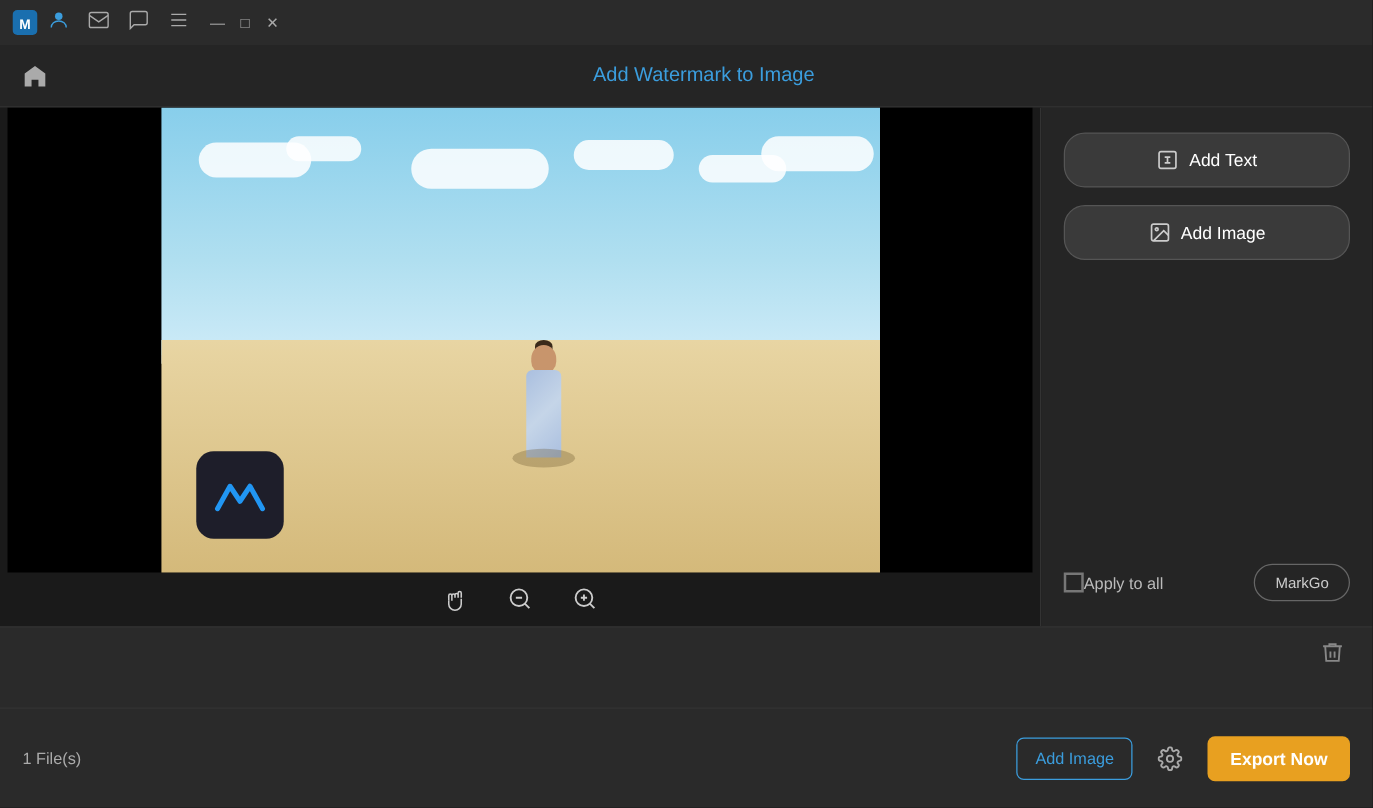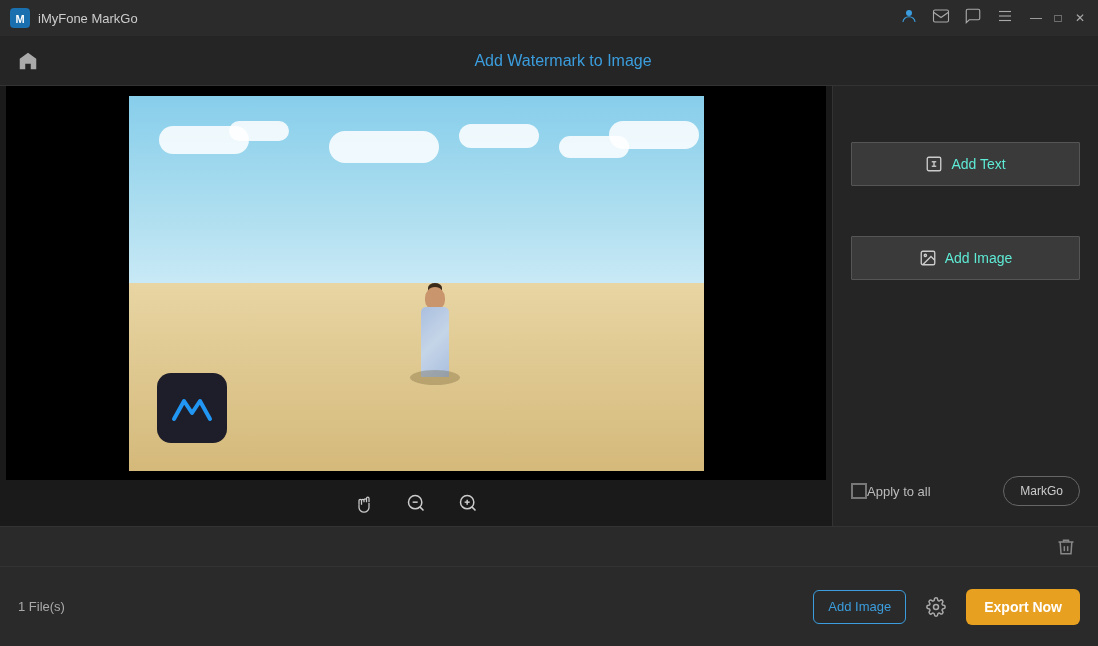--- a/index.html
+++ b/index.html
@@ -243,33 +243,32 @@
       width: 265px;
       background: #252525;
       display: flex;
       flex-direction: column;
       padding: 20px 18px;
       gap: 14px;
       flex-shrink: 0;
     }
     .panel-btn {
       height: 44px;
-      border-radius: 1px;
+      border-radius: 17px;
       border: 1px solid #555;
       background: #3a3a3a;
-      color: #5eead4;
+      color: #ffffff;
       cursor: pointer;
       display: flex;
       align-items: center;
       justify-content: center;
       gap: 8px;
       font-size: 14px;
       font-weight: 500;
       transition: background 0.15s;
-      margin-top: 36px;
     }
     .panel-btn svg { flex-shrink: 0; }
 
     .panel-spacer { flex: 1; }
 
     .panel-bottom {
       display: flex;
       align-items: center;
     }
     .apply-checkbox {
@@ -361,21 +360,20 @@
 </head>
 <body>
 
 <div id="titlebar">
   <div class="app-icon">
     <svg width="20" height="20" viewBox="0 0 20 20">
       <rect width="20" height="20" rx="4" fill="#1a6faf"></rect>
       <text x="10" y="15" text-anchor="middle" fill="white" font-size="11" font-weight="bold">M</text>
     </svg>
   </div>
-  <span class="app-title">iMyFone MarkGo</span>
 
   <div style="display:flex; align-items:center; gap:14px; margin-right:14px;">
     <span style="color:#3b9ddd; font-size:16px; cursor:pointer;">
       <svg width="18" height="18" viewBox="0 0 24 24" fill="#3b9ddd">
           <circle cx="12" cy="8" r="4"></circle>
           <path d="M4 20c0-4 3.6-7 8-7s8 3 8 7" stroke="#3b9ddd" stroke-width="1.5" fill="none"></path>
         </svg>
     </span>
     <span style="color:#aaa; font-size:16px; cursor:pointer;">
       <svg width="18" height="18" viewBox="0 0 24 24" fill="none" stroke="#aaa" stroke-width="1.5">
@@ -497,21 +495,21 @@
     <div class="panel-spacer"></div>
 
     <div class="panel-bottom">
       <div class="apply-checkbox"></div>
       <span class="apply-label">Apply to all</span>
       <button class="preview-btn">MarkGo</button>
     </div>
   </div>
 </div>
 
-<div id="bottom-content" style="display:flex; flex-direction:column; background:#2a2a2a; border-top:1px solid #333;">
+<div id="bottom-content" style="display:flex; flex-direction:column; background:#2a2a2a; border-top:1px solid #333;gap:25px;">
 
   <div style="display:flex; justify-content:flex-end; padding:6px 18px 0 18px;">
     <button class="trash-btn">
       <svg width="20" height="20" viewBox="0 0 24 24" fill="none" stroke="#888" stroke-width="1.8">
         <polyline points="3 6 5 6 21 6"></polyline>
           <path d="M19 6l-1 14H6L5 6"></path>
           <path d="M10 11v6"></path>
           <path d="M14 11v6"></path>
           <path d="M9 6V4h6v2"></path>
       </svg>

